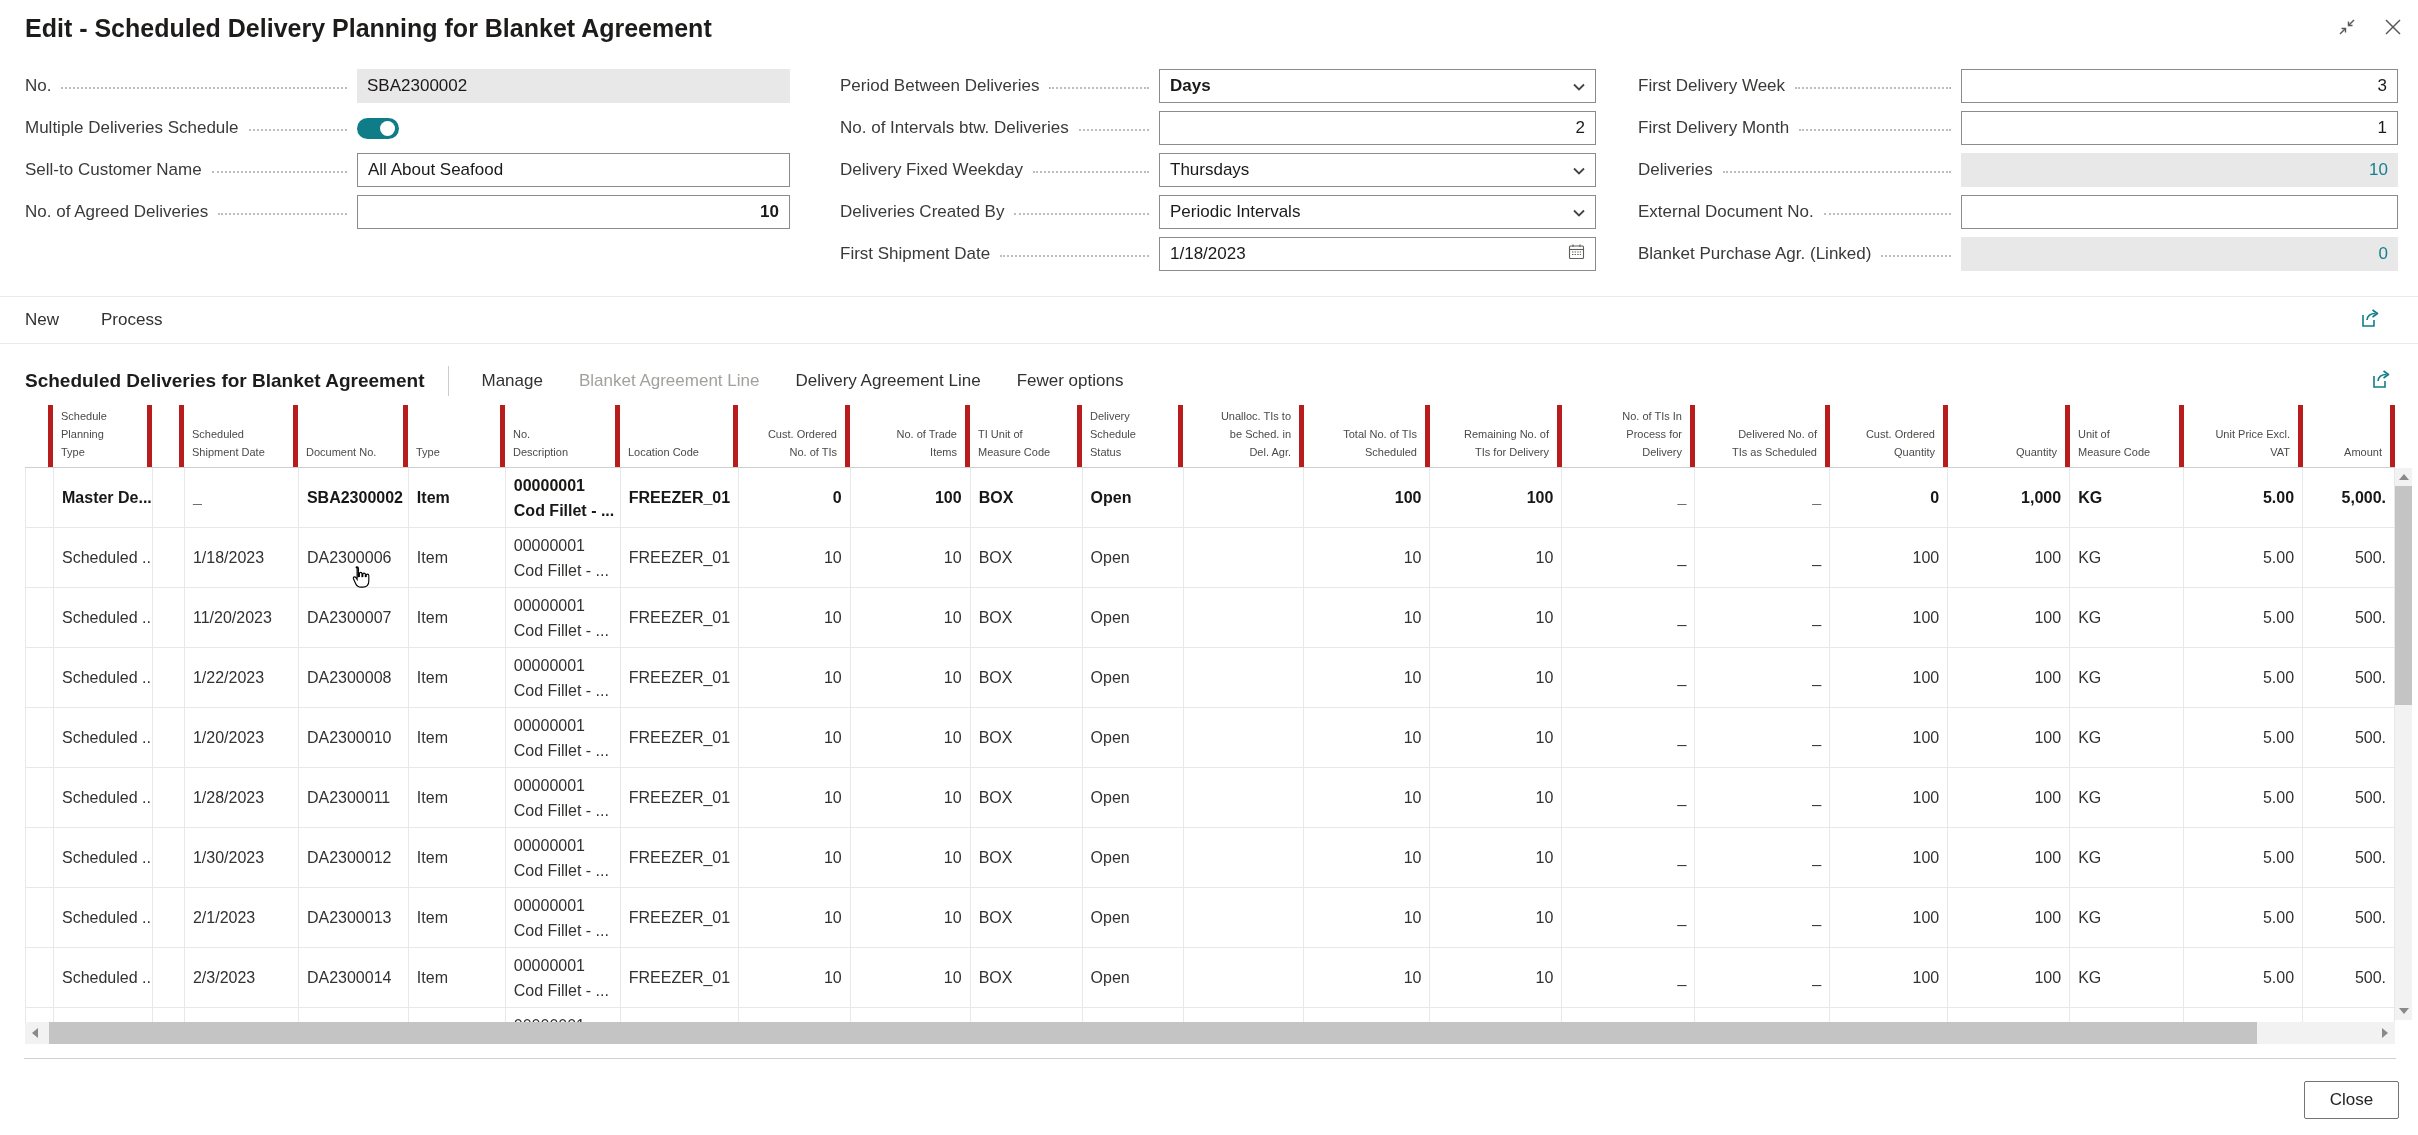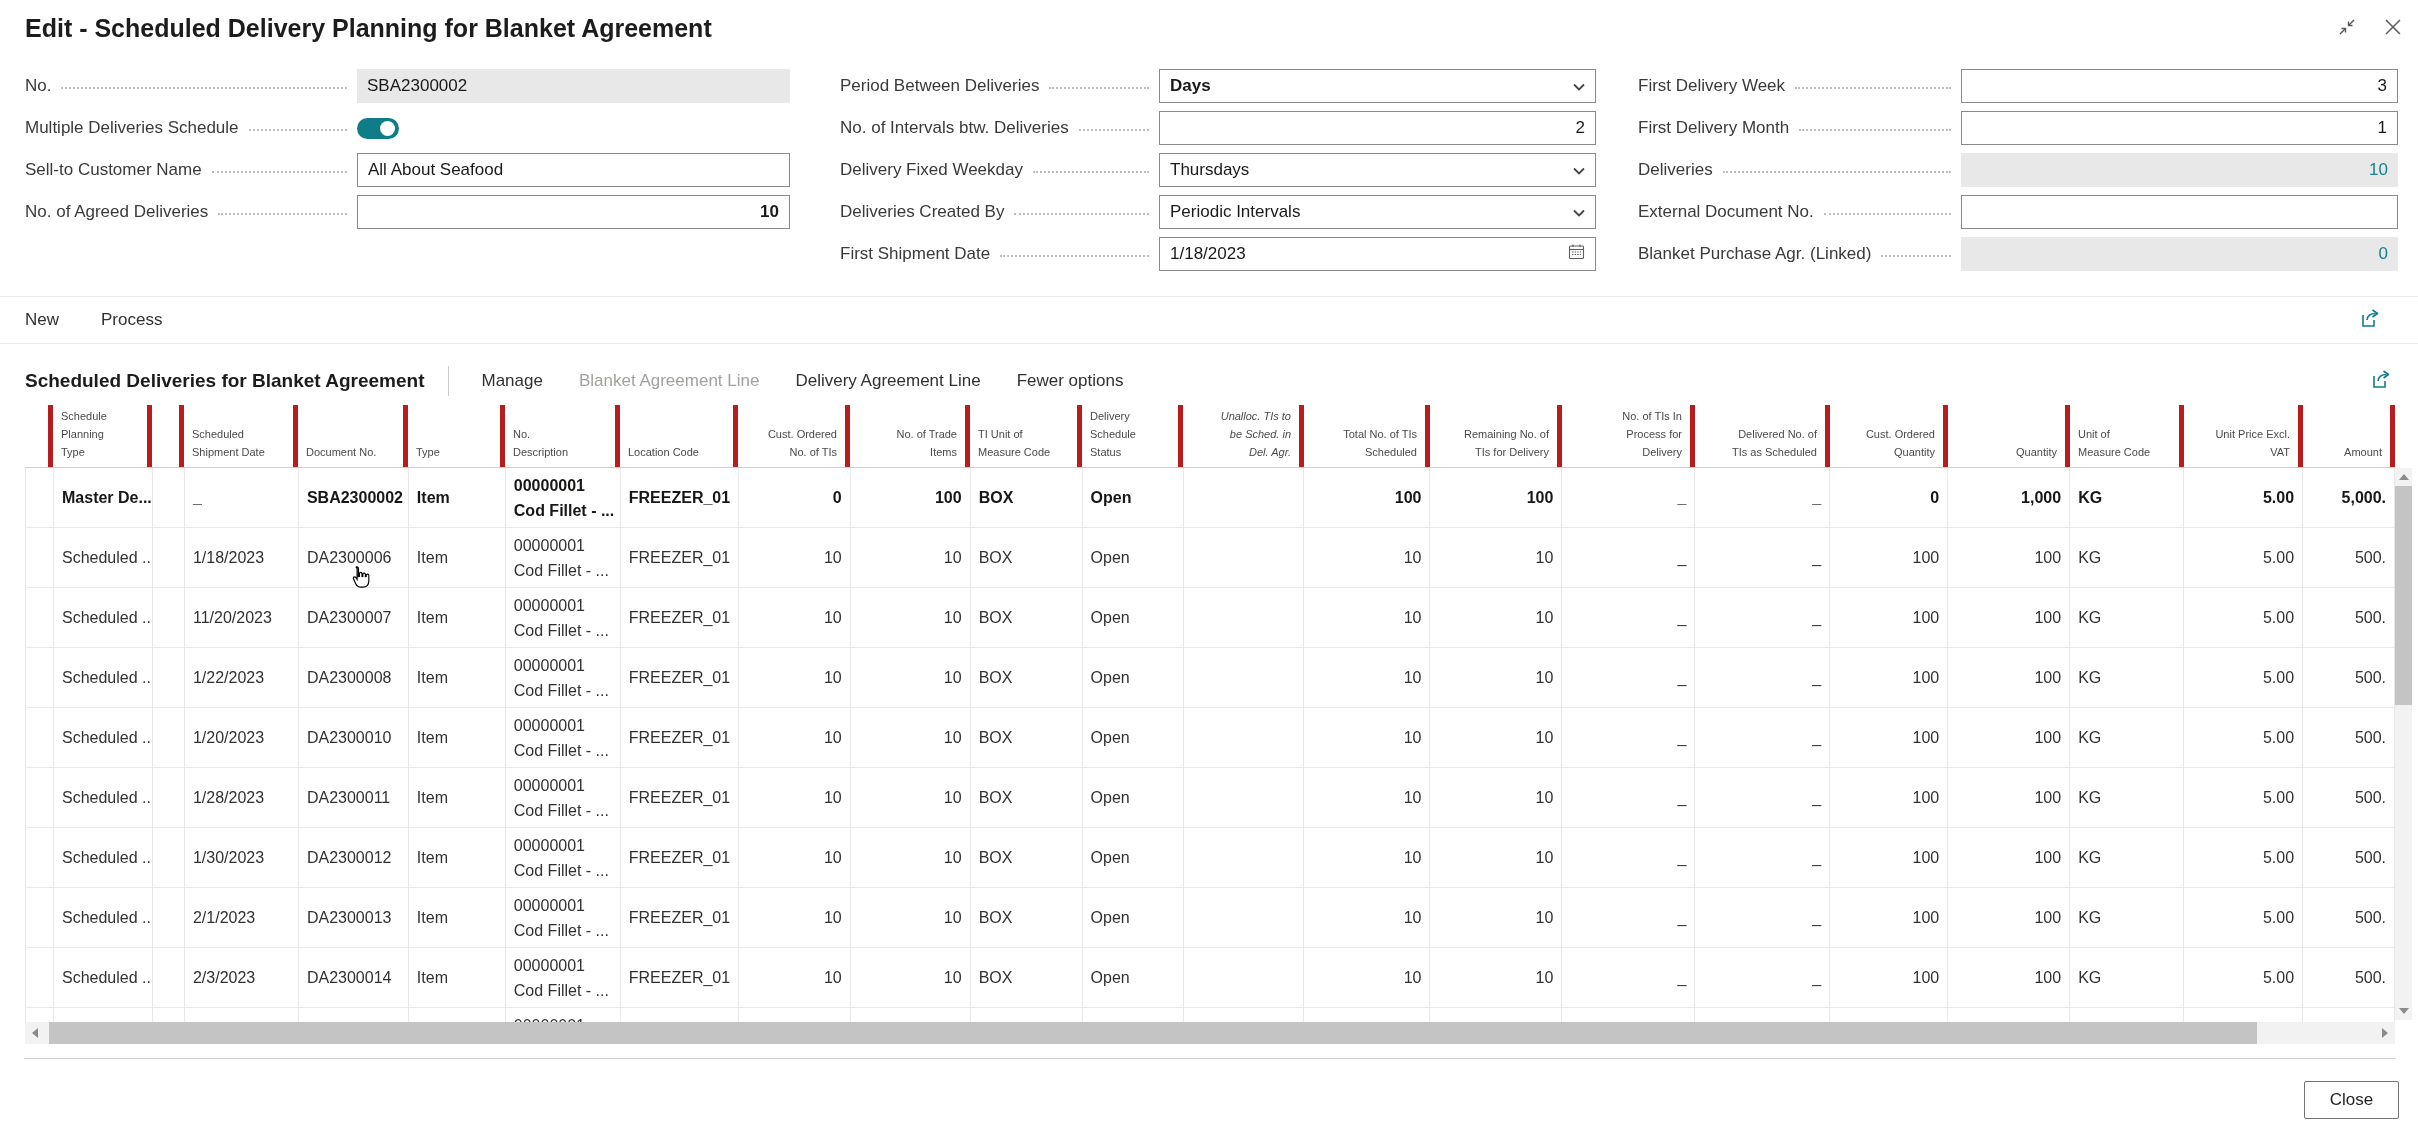--- a/index.html
+++ b/index.html
@@ -274,21 +274,21 @@
     <div class="th a-left" style="width: 118px;">Location Code</div>
     <div class="th a-right" style="width: 112px;">Cust. Ordered
 No. of TIs</div>
     <div class="th a-right" style="width: 120px;">No. of Trade
 Items</div>
     <div class="th a-left" style="width: 112px;">TI Unit of
 Measure Code</div>
     <div class="th a-left" style="width: 101px;">Delivery
 Schedule
 Status</div>
-    <div class="th a-right" style="width: 121px; font-style: italic;">Unalloc. TIs to
+    <div class="th a-right" style="width: 121px;">Unalloc. TIs to
 be Sched. in
 Del. Agr.</div>
     <div class="th a-right" style="width: 126px;">Total No. of TIs
 Scheduled</div>
     <div class="th a-right" style="width: 132px;">Remaining No. of
 TIs for Delivery</div>
     <div class="th a-right" style="width: 133px;">No. of TIs In
 Process for
 Delivery</div>
     <div class="th a-right" style="width: 135px;">Delivered No. of

